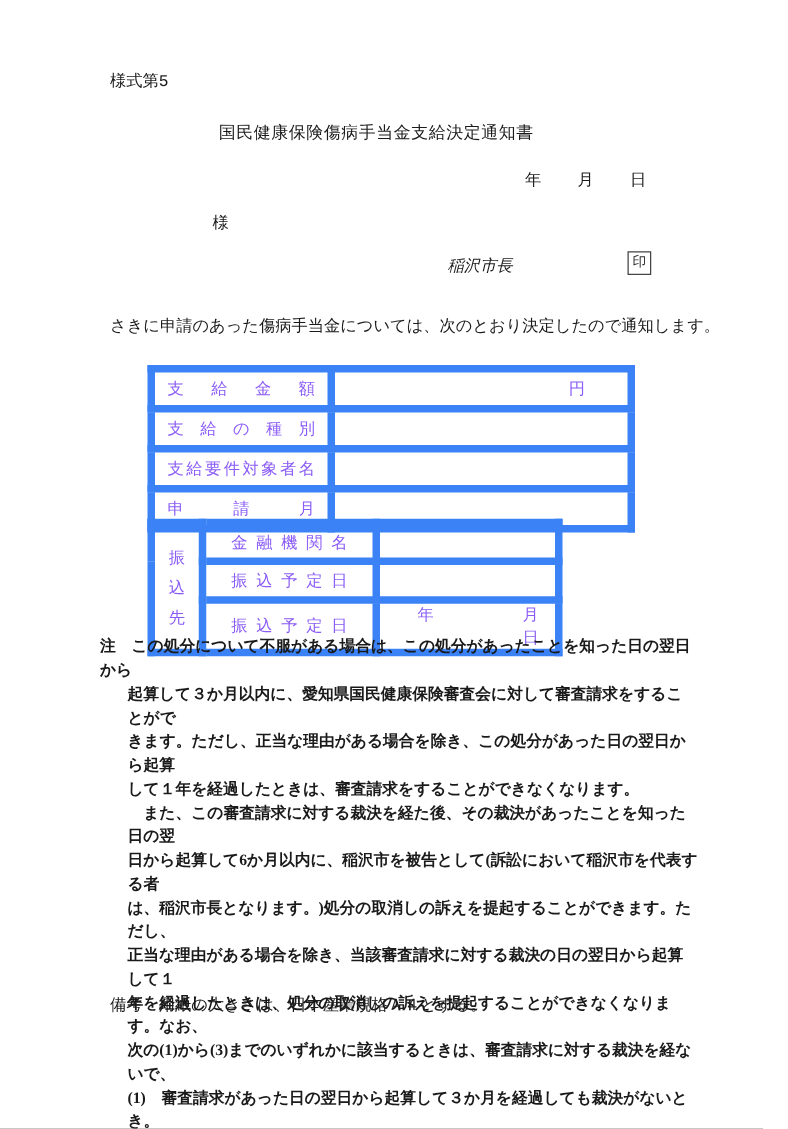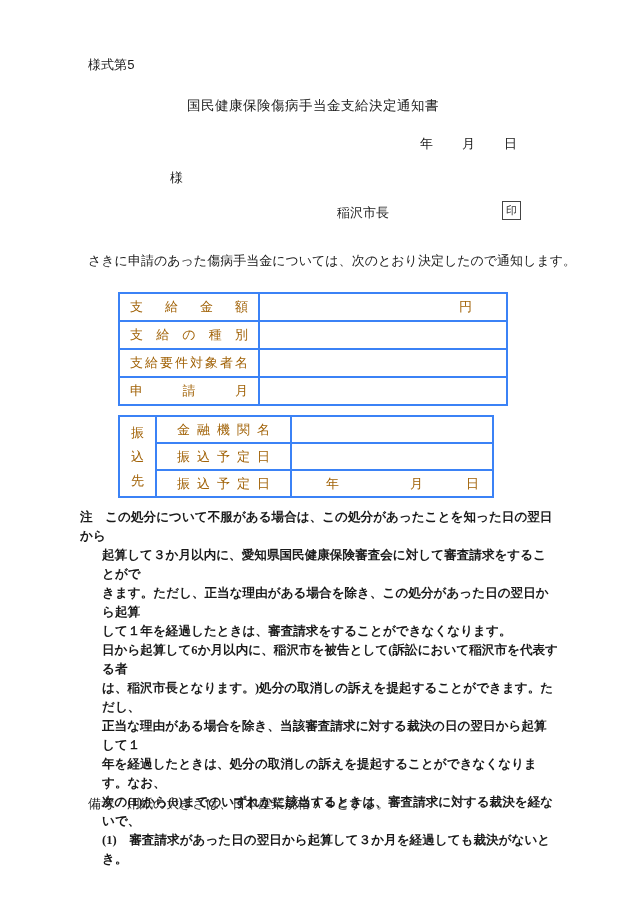--- a/index.html
+++ b/index.html
@@ -8,42 +8,42 @@
     width:630px;height:903px;
     margin:0 auto;
     background:#ffffff;
     font-family:"Liberation Serif","DejaVu Serif",serif;
     color:#1a1a1a;
     font-size:13px;
     overflow:hidden;
   }
   .abs{position:absolute;white-space:pre;}
   .form-number{left:88px;top:56px;font-family:Liberation Mono, monospace;}
-  .doc-title{left:0;top:97px;width:602px;text-align:center;font-size:13.5px;letter-spacing:0.5px;white-space:pre;padding-left:12px;}
+  .doc-title{left:0;top:97px;width:602px;text-align:center;font-size:13.5px;letter-spacing:0.5px;white-space:pre;}
   .date-line{right:112px;top:135px;letter-spacing:1px;}
   .addressee{left:170px;top:169px;}
-  .issuer{left:337px;top:204px;}
+  .issuer{left:358px;top:204px;font-style:italic;}
   .seal-box{
     position:absolute;left:502px;top:201px;
     width:17px;height:17px;
     border:1px solid #444;
     font-size:11px;line-height:17px;text-align:center;
     color:#333;
   }
   .intro{left:88px;top:252px;}
 
   table{border-collapse:collapse;table-layout:fixed;}
-  td{border:2px solid #3b82f6;padding:0;vertical-align:middle;font-size:13px;color:#a16207;}
+  td{border:6px solid #3b82f6;padding:0;vertical-align:middle;font-size:13px;color:#8b5cf6;}
 
   .tbl1{position:absolute;left:118px;top:292px;width:390px;}
   .tbl1 td{height:26px;}
   .tbl1 .lbl{width:118px;padding:0 10px;text-align:justify;text-align-last:justify;}
   .tbl1 .val{padding:0 34px 0 8px;text-align:right;}
 
-  .tbl2{position:absolute;left:118px;top:415px;width:376px;}
+  .tbl2{position:absolute;left:118px;top:415px;width:332px;}
   .tbl2 td{height:25px;}
   .tbl2 .grp{
     width:25px;text-align:center;
     word-break:break-all;line-height:24px;
     padding:0 5px;
   }
   .tbl2 .lbl{width:93px;padding:0 20px;text-align:justify;text-align-last:justify;}
   .tbl2 .val{padding:0 12px 0 8px;text-align:right;letter-spacing:1px;}
 
   .note{
@@ -111,20 +111,21 @@
       <td class="val">年　　　　　月　　　日</td>
     </tr>
   </tbody>
     </table>
 
   <div class="note">
     <div class="nline">注　この処分について不服がある場合は、この処分があったことを知った日の翌日から</div>
     <div class="nline cont">起算して３か月以内に、愛知県国民健康保険審査会に対して審査請求をすることがで</div>
     <div class="nline cont">きます。ただし、正当な理由がある場合を除き、この処分があった日の翌日から起算</div>
     <div class="nline cont">して１年を経過したときは、審査請求をすることができなくなります。</div>
+    <div class="nline cont">　また、この審査請求に対する裁決を経た後、その裁決があったことを知った日の翌</div>
     <div class="nline cont">日から起算して6か月以内に、稲沢市を被告として(訴訟において稲沢市を代表する者</div>
     <div class="nline cont">は、稲沢市長となります。)処分の取消しの訴えを提起することができます。ただし、</div>
     <div class="nline cont">正当な理由がある場合を除き、当該審査請求に対する裁決の日の翌日から起算して１</div>
     <div class="nline cont">年を経過したときは、処分の取消しの訴えを提起することができなくなります。なお、</div>
     <div class="nline cont">次の(1)から(3)までのいずれかに該当するときは、審査請求に対する裁決を経ないで、</div>
     <div class="nline cont">(1)　審査請求があった日の翌日から起算して３か月を経過しても裁決がないとき。</div>
 
   </div>
 
   <div class="abs remarks"><span>備考</span><span>　</span><span>用紙の大きさは、日本産業規格Ａ４とする。</span></div>

